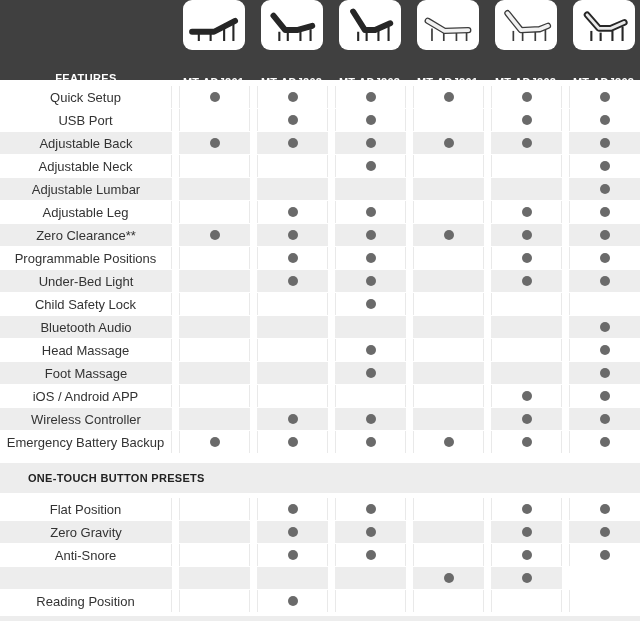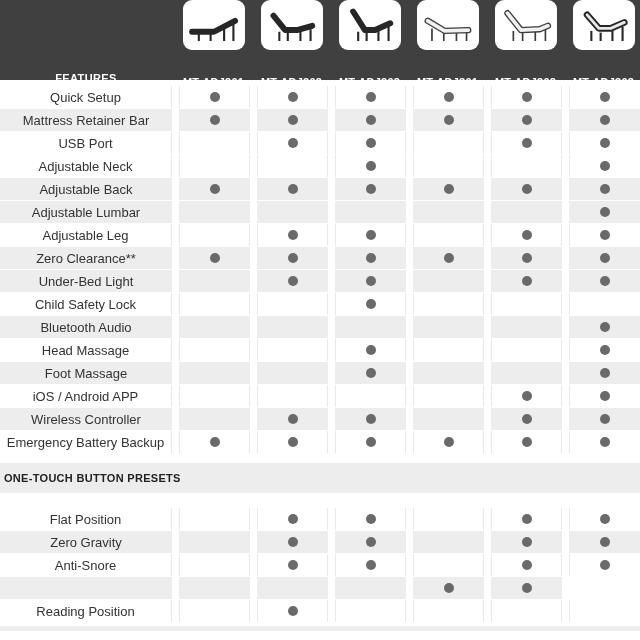--- a/index.html
+++ b/index.html
@@ -38,24 +38,24 @@
   .feature-cell{font-size:13px;color:#333;}
   .row.white .cell{background:#fff;border-left:1px solid #e9e9e9;border-right:1px solid #e9e9e9;}
   .row.white .cell:first-child{border-left:none;}
   .row.white .cell:last-child{border-right:none;}
   .row.gray .cell{background:#ededed;border-left:none;border-right:none;}
   .dot{width:10px;height:10px;border-radius:50%;background:#6a6a6a;}
 
   
   .section-band{
     margin-top:10px;height:30px;flex:0 0 30px;background:#ededed;
-    display:flex;align-items:center;padding-left:4px;box-sizing:border-box;
+    display:flex;align-items:center;padding-left:28px;box-sizing:border-box;
     font-size:11px;font-weight:bold;color:#222;letter-spacing:.3px;
   }
-  .tbody.second{margin-top:15px;}
+  .tbody.second{margin-top:5px;}
   .bottom-band{margin-top:4px;height:5px;flex:0 0 5px;background:#ededed;}
 
   .bed-svg{display:block;}
 </style>
 </head>
 <body>
 
 <div class="page">
 
   <div class="thead">
@@ -170,93 +170,72 @@
         <div class="cell">
           <span class="dot"></span>
         </div>
         <div class="cell">
           <span class="dot"></span>
         </div>
         <div class="cell">
           <span class="dot"></span>
         </div>
       </div>
-      <div class="row gray">
-        <div class="cell feature-cell">Mattress Retainer Bar</div>
-        <div class="cell">
-          <span class="dot"></span>
-        </div>
-        <div class="cell">
-          <span class="dot"></span>
-        </div>
-        <div class="cell">
-          <span class="dot"></span>
-        </div>
-        <div class="cell">
-          <span class="dot"></span>
-        </div>
-        <div class="cell">
-          <span class="dot"></span>
-        </div>
-        <div class="cell">
-          <span class="dot"></span>
-        </div>
-      </div>
       <div class="row white">
         <div class="cell feature-cell">USB Port</div>
         <div class="cell"></div>
         <div class="cell">
           <span class="dot"></span>
         </div>
         <div class="cell">
           <span class="dot"></span>
         </div>
         <div class="cell"></div>
         <div class="cell">
           <span class="dot"></span>
         </div>
         <div class="cell">
           <span class="dot"></span>
         </div>
       </div>
+      <div class="row gray">
+        <div class="cell feature-cell">Adjustable Back</div>
+        <div class="cell">
+          <span class="dot"></span>
+        </div>
+        <div class="cell">
+          <span class="dot"></span>
+        </div>
+        <div class="cell">
+          <span class="dot"></span>
+        </div>
+        <div class="cell">
+          <span class="dot"></span>
+        </div>
+        <div class="cell">
+          <span class="dot"></span>
+        </div>
+        <div class="cell">
+          <span class="dot"></span>
+        </div>
+      </div>
       <div class="row white">
         <div class="cell feature-cell">Adjustable Neck</div>
         <div class="cell"></div>
         <div class="cell"></div>
         <div class="cell">
           <span class="dot"></span>
         </div>
         <div class="cell"></div>
         <div class="cell"></div>
         <div class="cell">
           <span class="dot"></span>
         </div>
       </div>
       <div class="row gray">
-        <div class="cell feature-cell">Adjustable Back</div>
-        <div class="cell">
-          <span class="dot"></span>
-        </div>
-        <div class="cell">
-          <span class="dot"></span>
-        </div>
-        <div class="cell">
-          <span class="dot"></span>
-        </div>
-        <div class="cell">
-          <span class="dot"></span>
-        </div>
-        <div class="cell">
-          <span class="dot"></span>
-        </div>
-        <div class="cell">
-          <span class="dot"></span>
-        </div>
-      </div>
-      <div class="row gray">
         <div class="cell feature-cell">Adjustable Lumbar</div>
         <div class="cell"></div>
         <div class="cell"></div>
         <div class="cell"></div>
         <div class="cell"></div>
         <div class="cell"></div>
         <div class="cell">
           <span class="dot"></span>
         </div>
       </div>
@@ -284,20 +263,37 @@
         </div>
         <div class="cell">
           <span class="dot"></span>
         </div>
         <div class="cell">
           <span class="dot"></span>
         </div>
         <div class="cell">
           <span class="dot"></span>
         </div>
+        <div class="cell">
+          <span class="dot"></span>
+        </div>
+        <div class="cell">
+          <span class="dot"></span>
+        </div>
+      </div>
+      <div class="row white">
+        <div class="cell feature-cell">Programmable Positions</div>
+        <div class="cell"></div>
+        <div class="cell">
+          <span class="dot"></span>
+        </div>
+        <div class="cell">
+          <span class="dot"></span>
+        </div>
+        <div class="cell"></div>
         <div class="cell">
           <span class="dot"></span>
         </div>
         <div class="cell">
           <span class="dot"></span>
         </div>
       </div>
       <div class="row gray">
         <div class="cell feature-cell">Under-Bed Light</div>
         <div class="cell"></div>

